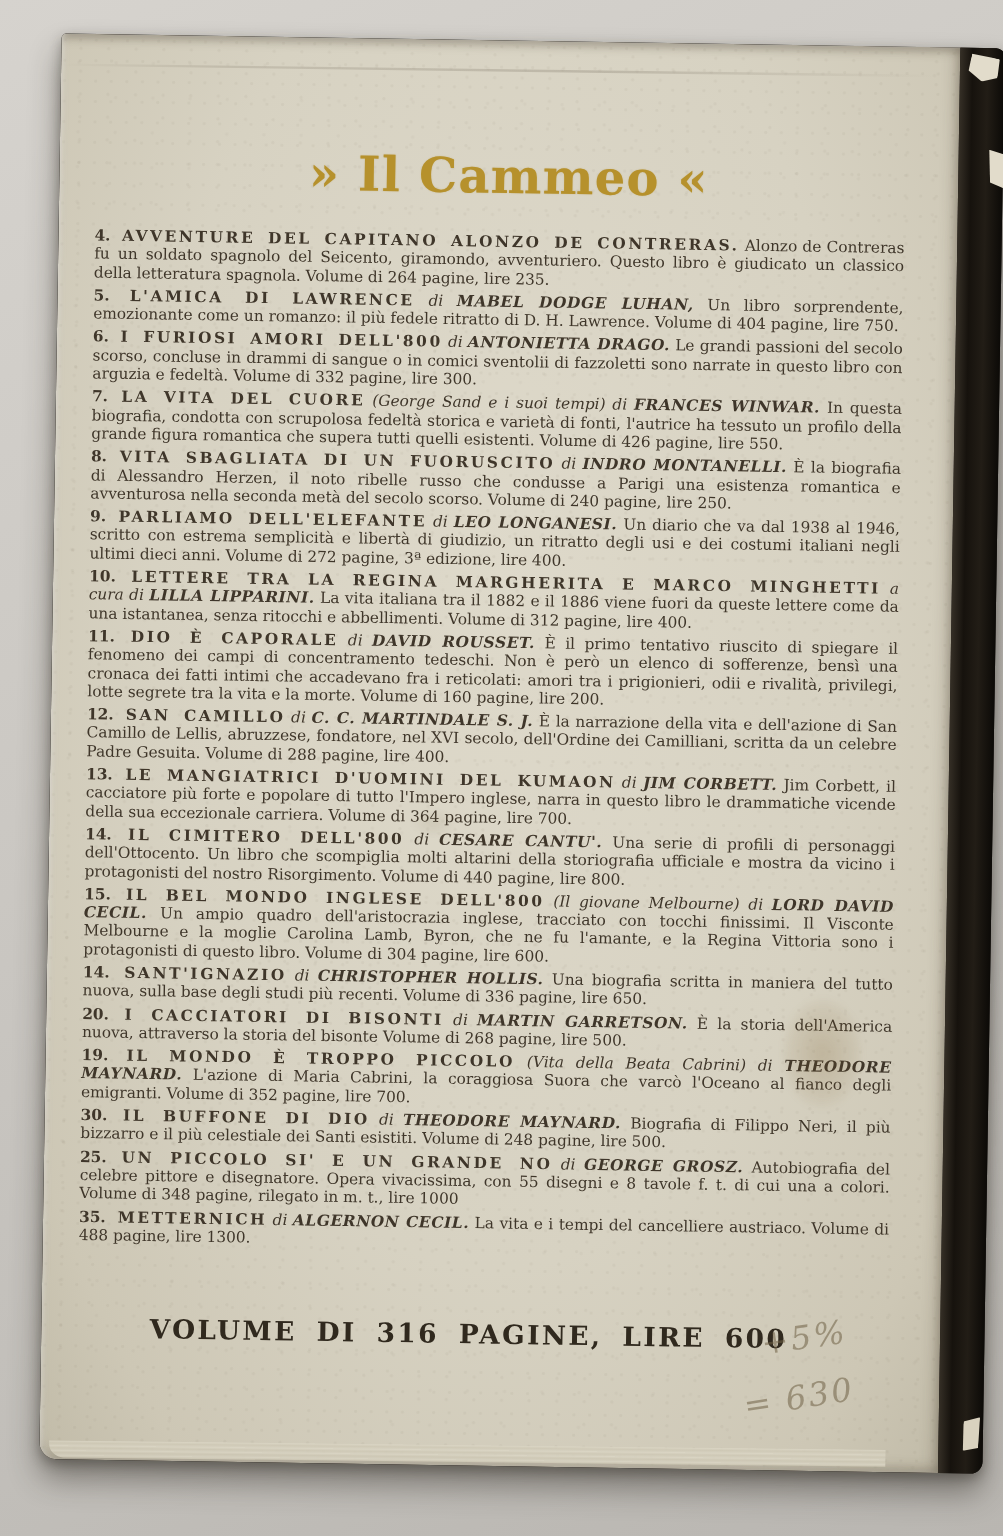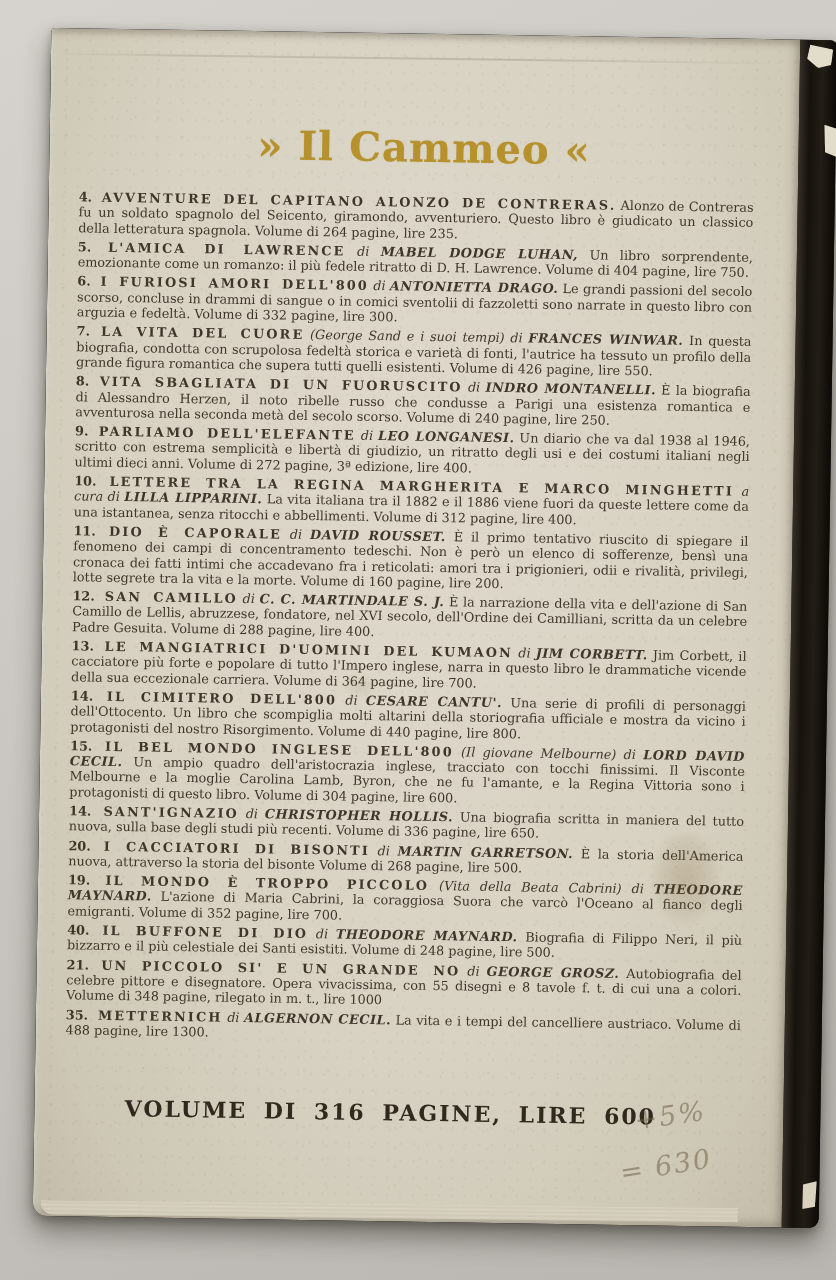--- a/index.html
+++ b/index.html
@@ -158,25 +158,25 @@
 
   <div class="entry">
     <span class="num">20. </span><span class="segs"><span class="seg-title">I CACCIATORI DI BISONTI</span><span class="seg-di"> di </span><span class="seg-author">MARTIN GARRETSON.</span><span class="seg-desc"> È la storia dell'America nuova, attraverso la storia del bisonte Volume di 268 pagine, lire 500.</span></span>
   </div>
 
   <div class="entry">
     <span class="num">19. </span><span class="segs"><span class="seg-title">IL MONDO È TROPPO PICCOLO</span><span class="seg-paren"> (Vita della Beata Cabrini)</span><span class="seg-di"> di </span><span class="seg-author">THEODORE MAYNARD.</span><span class="seg-desc"> L'azione di Maria Cabrini, la coraggiosa Suora che varcò l'Oceano al fianco degli emigranti. Volume di 352 pagine, lire 700.</span></span>
   </div>
 
   <div class="entry">
-    <span class="num">40. </span><span class="segs"><span class="seg-title">IL BUFFONE DI DIO</span><span class="seg-di"> di </span><span class="seg-author">THEODORE MAYNARD.</span><span class="seg-desc"> Biografia di Filippo Neri, il più bizzarro e il più celestiale dei Santi esistiti. Volume di 248 pagine, lire 500.</span></span>
+    <span class="num">30. </span><span class="segs"><span class="seg-title">IL BUFFONE DI DIO</span><span class="seg-di"> di </span><span class="seg-author">THEODORE MAYNARD.</span><span class="seg-desc"> Biografia di Filippo Neri, il più bizzarro e il più celestiale dei Santi esistiti. Volume di 248 pagine, lire 500.</span></span>
   </div>
 
   <div class="entry">
-    <span class="num">21. </span><span class="segs"><span class="seg-title">UN PICCOLO SI' E UN GRANDE NO</span><span class="seg-di"> di </span><span class="seg-author">GEORGE GROSZ.</span><span class="seg-desc"> Autobiografia del celebre pittore e disegnatore. Opera vivacissima, con 55 disegni e 8 tavole f. t. di cui una a colori. Volume di 348 pagine, rilegato in m. t., lire 1000</span></span>
+    <span class="num">25. </span><span class="segs"><span class="seg-title">UN PICCOLO SI' E UN GRANDE NO</span><span class="seg-di"> di </span><span class="seg-author">GEORGE GROSZ.</span><span class="seg-desc"> Autobiografia del celebre pittore e disegnatore. Opera vivacissima, con 55 disegni e 8 tavole f. t. di cui una a colori. Volume di 348 pagine, rilegato in m. t., lire 1000</span></span>
   </div>
 
   <div class="entry">
     <span class="num">35. </span><span class="segs"><span class="seg-title">METTERNICH</span><span class="seg-di"> di </span><span class="seg-author">ALGERNON CECIL.</span><span class="seg-desc"> La vita e i tempi del cancelliere austriaco. Volume di 488 pagine, lire 1300.</span></span>
   </div>
 </div>
     <div class="stain"></div>
     <div class="stain-2"></div>
     <div class="footer-line">VOLUME DI 316 PAGINE, LIRE 600</div>
     <div class="pencil pencil-add">+5%</div>

